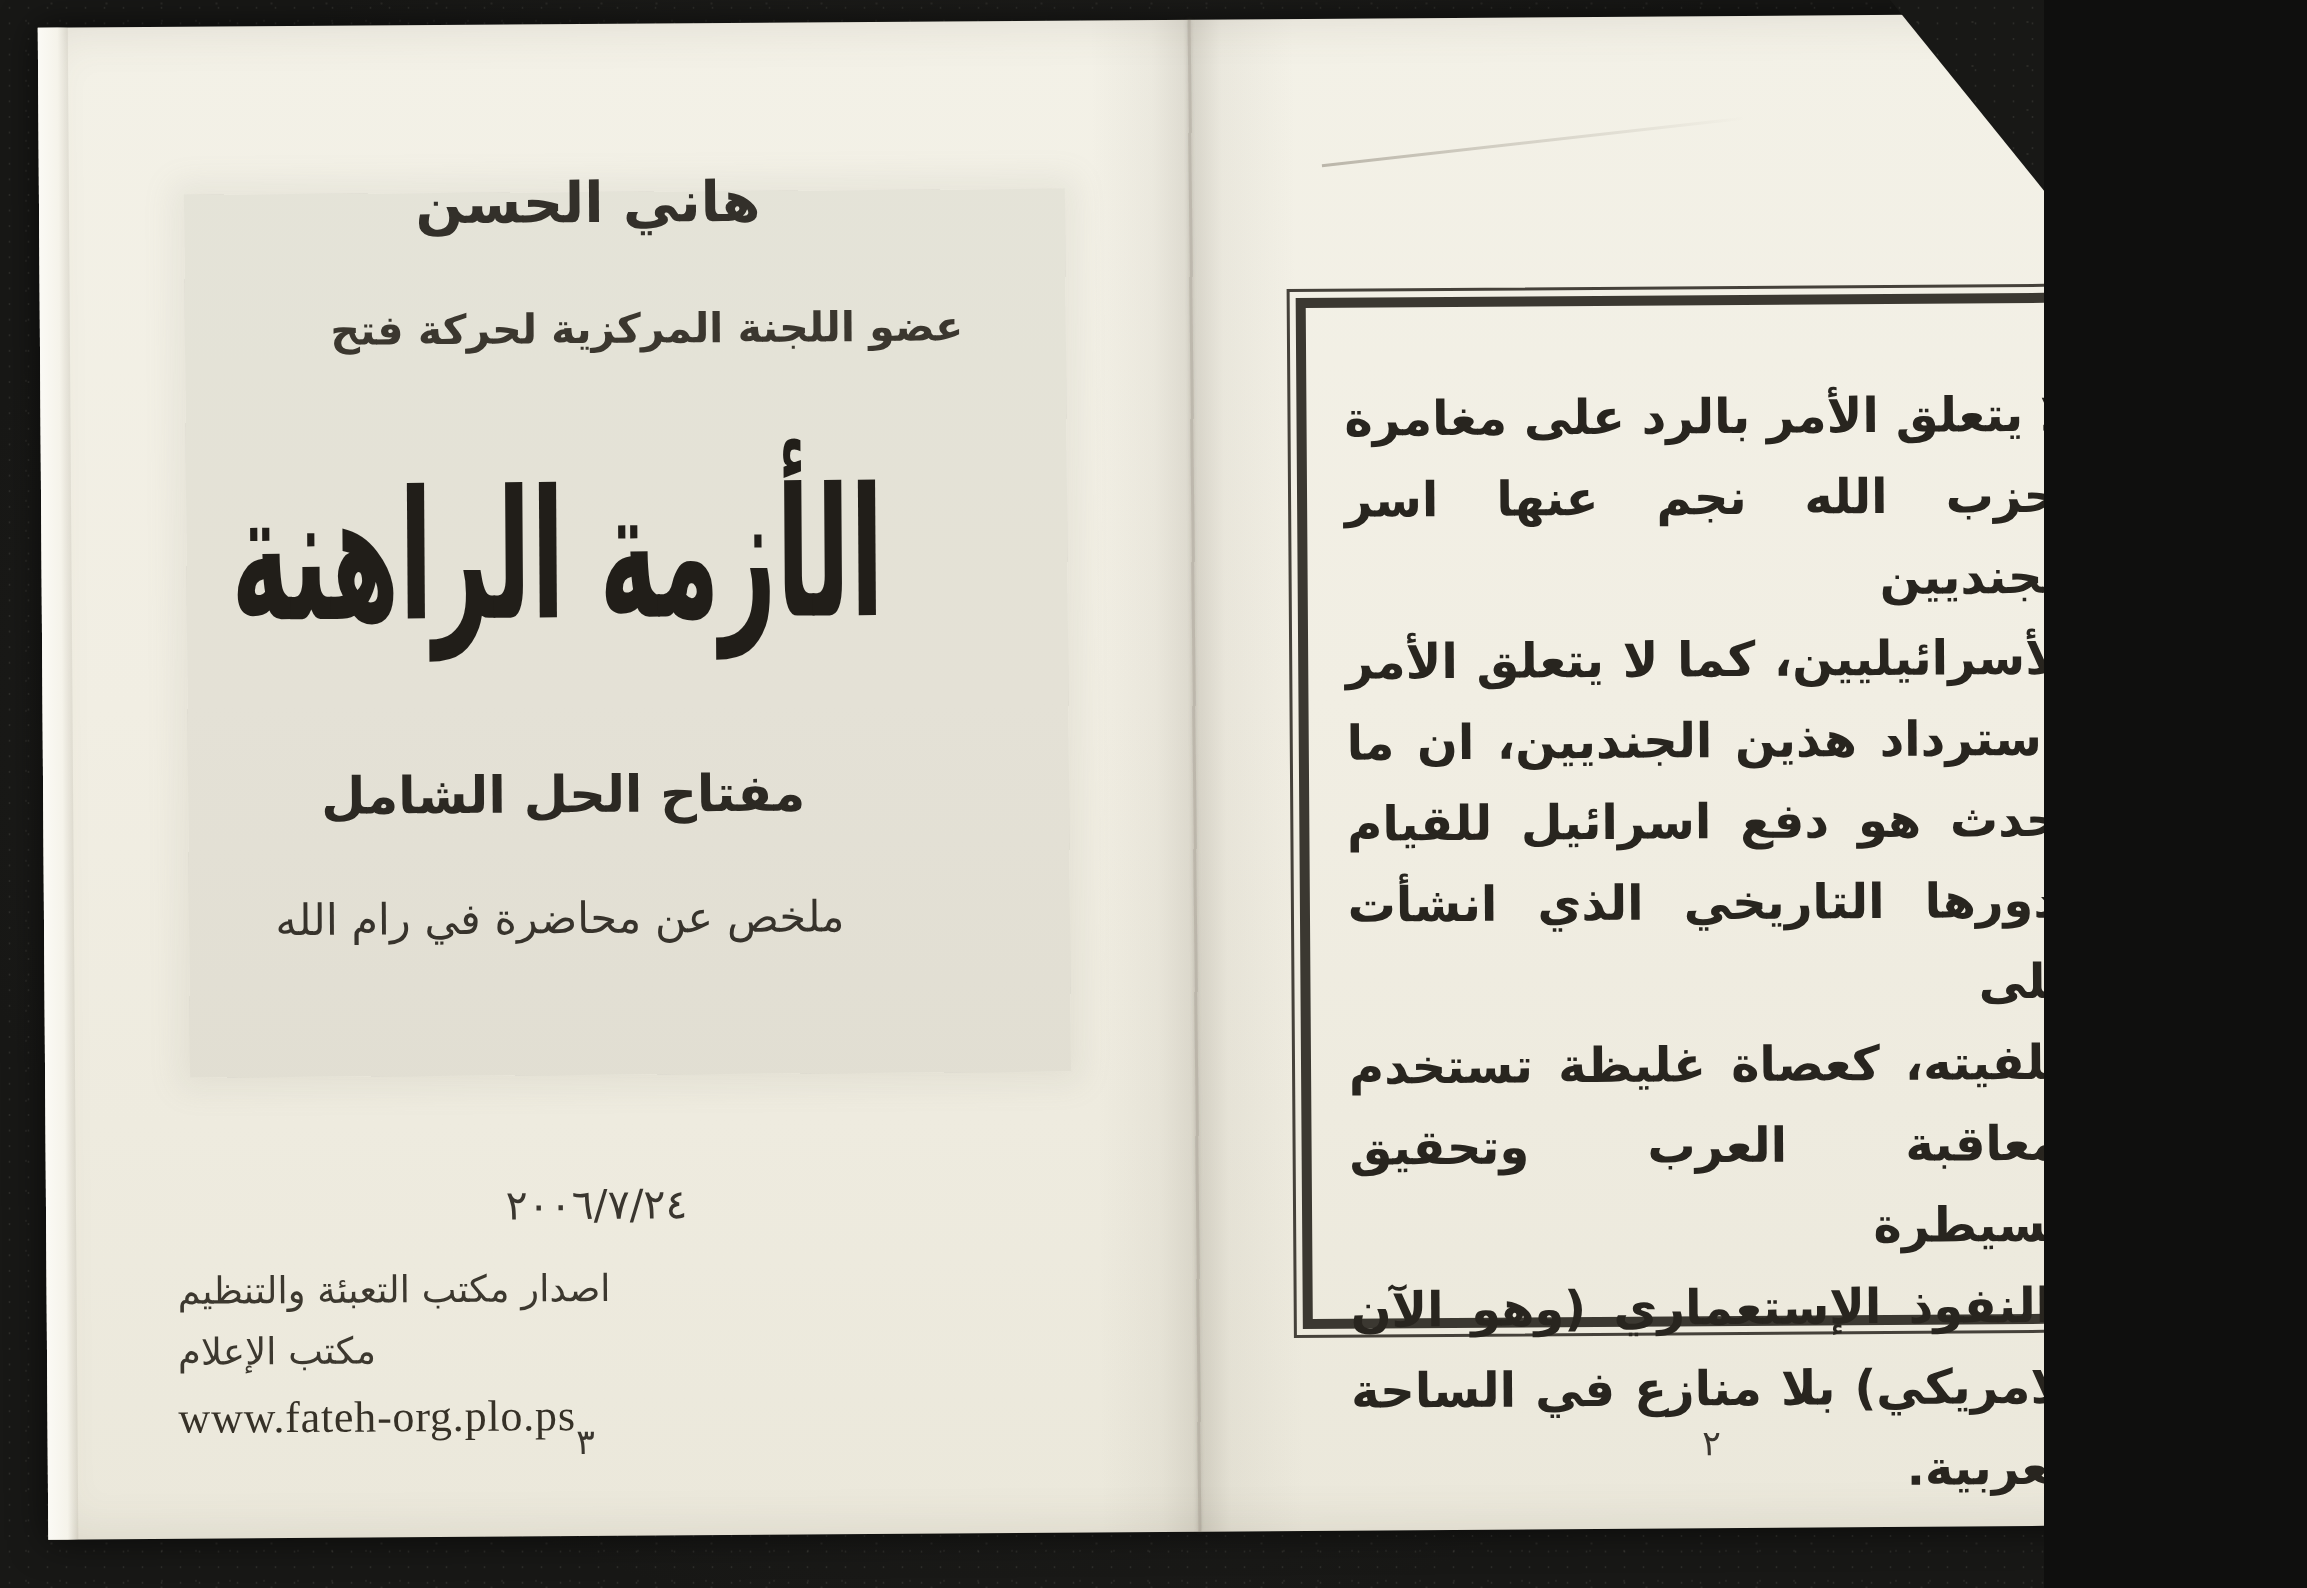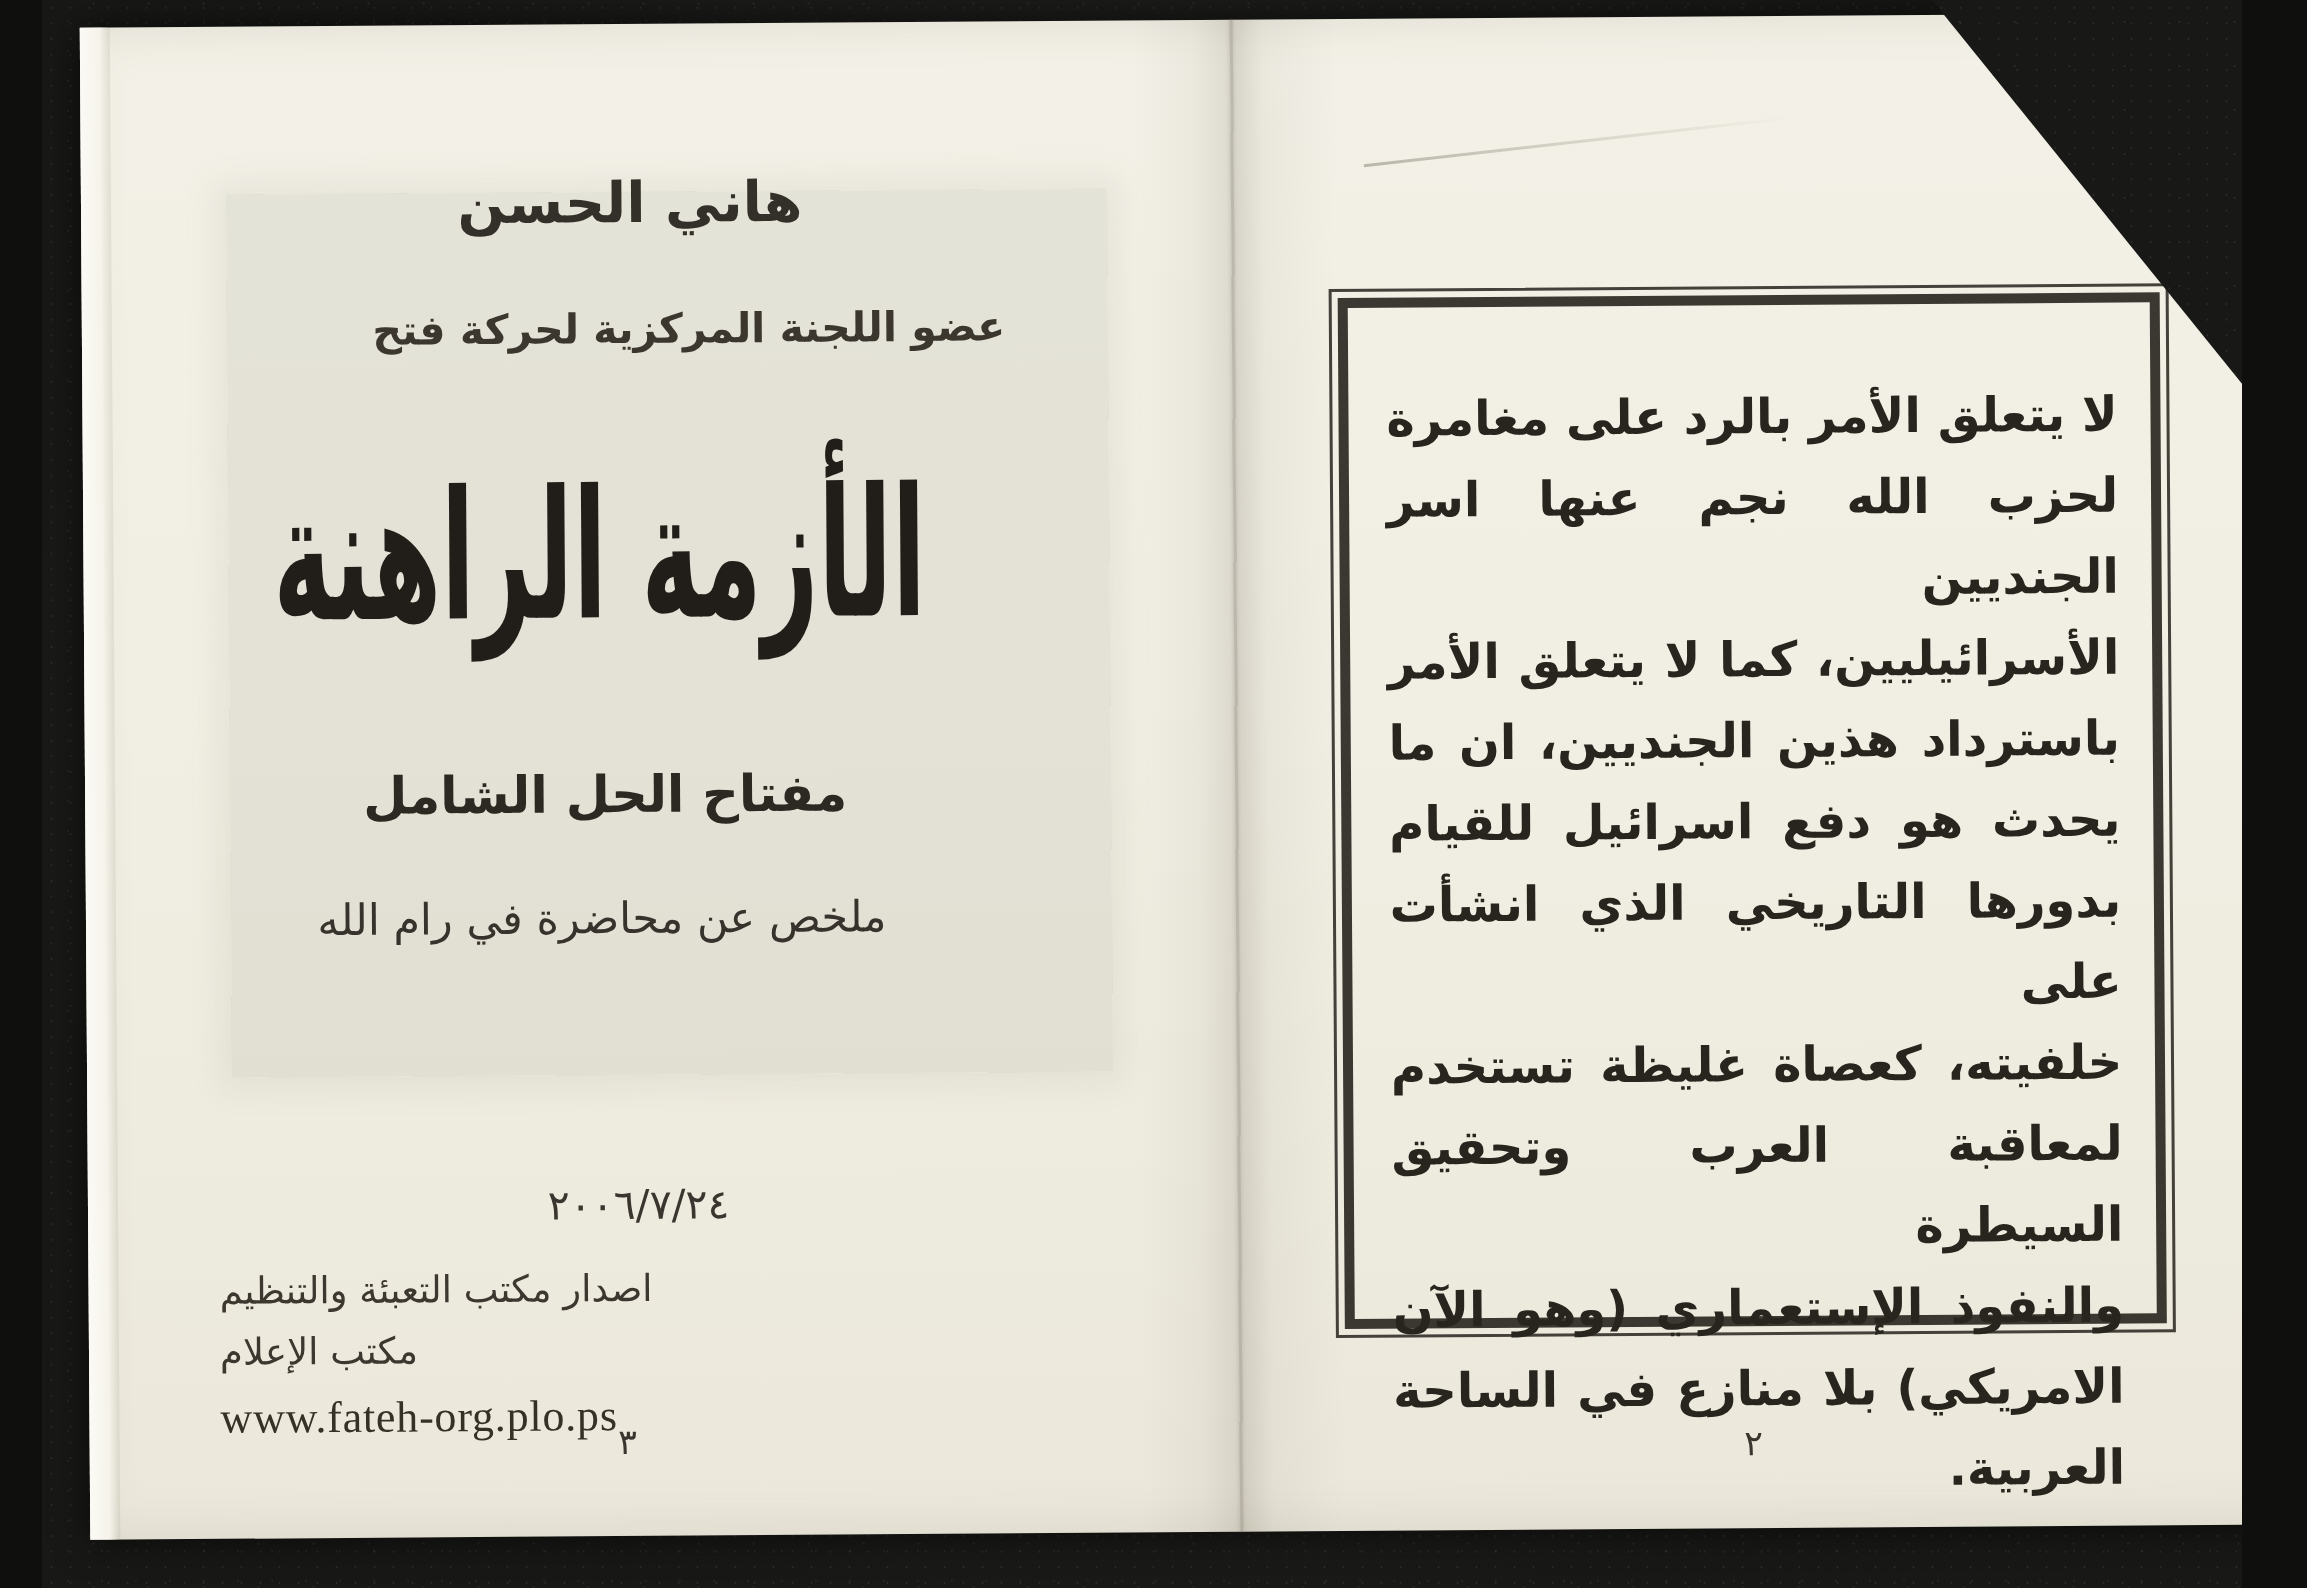--- a/index.html
+++ b/index.html
@@ -1,27 +1,26 @@
 <!DOCTYPE html>
 <html lang="ar" style="font-size:13px"><head>
 <meta charset="utf-8">
 <style>
   html,body{margin:0;padding:0;background:#0f0f0e;}
   .stage{
-    position:relative; width:2200px; height:1589px; overflow:hidden;
+    position:relative; width:2044px; height:1589px; overflow:hidden;
     background-color:#181816;
     background-image:
       radial-gradient(ellipse at 50% 45%, rgba(70,68,62,0.35), rgba(0,0,0,0) 75%),
       radial-gradient(rgba(225,222,210,0.10) 0.8px, transparent 1.3px),
       radial-gradient(rgba(200,198,188,0.07) 0.8px, transparent 1.3px),
       radial-gradient(rgba(120,118,108,0.18) 0.8px, transparent 1.6px);
     background-size:100% 100%, 19px 15.6px, 34px 30px, 55px 44px;
     background-position:0 0, 0 0, 9px 5.8px, 24px 25.5px;
     font-family:"DejaVu Sans",sans-serif;
-    margin-left:42px;
   }
   .paper{
     position:absolute; left:43px; top:20px; width:2231px; height:1512px;
     background:linear-gradient(180deg,#f3f1e7 0%,#f1eee3 45%,#ebe8db 100%);
     box-shadow:0 0 37px rgba(0,0,0,0.65), inset 0 0 49px rgba(96,88,70,0.14);
     transform:rotate(-0.4deg);
   }
   .paper::before{ 
     content:""; position:absolute; left:0; top:0; bottom:0; width:30px;
     background:linear-gradient(90deg,#fbfaf5 0%,#f5f3ea 65%,rgba(90,82,66,0.10) 100%);

